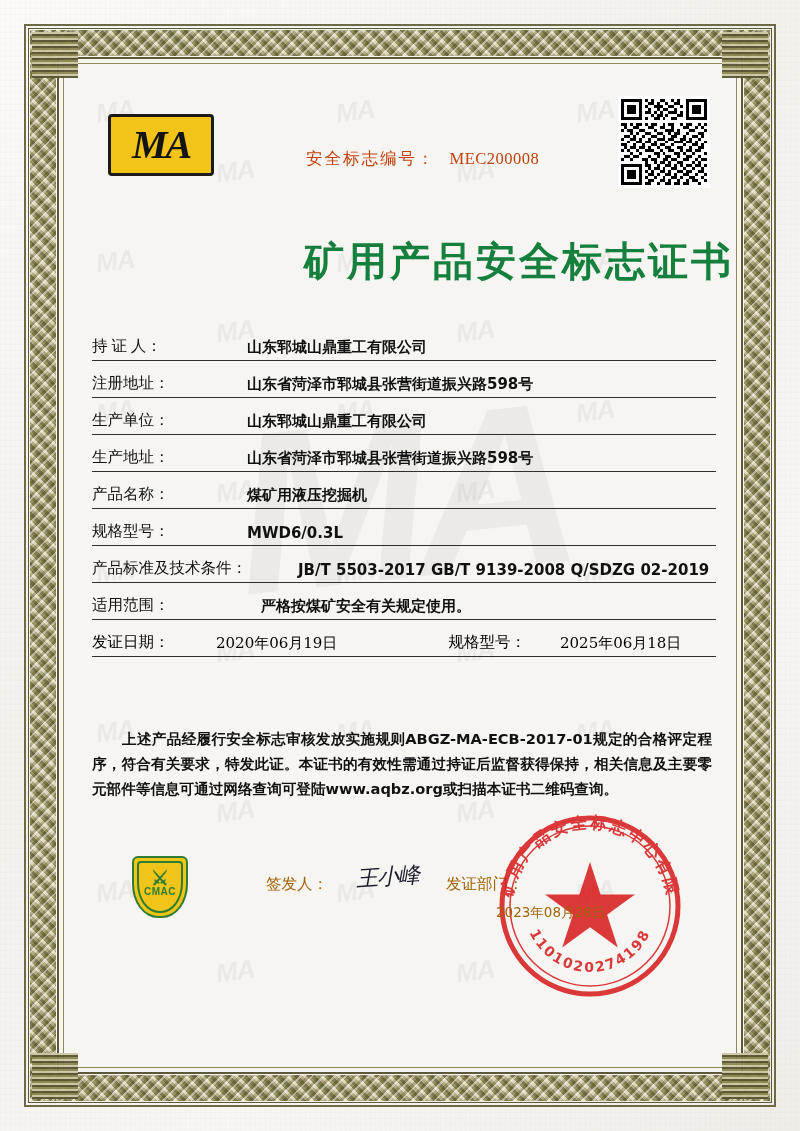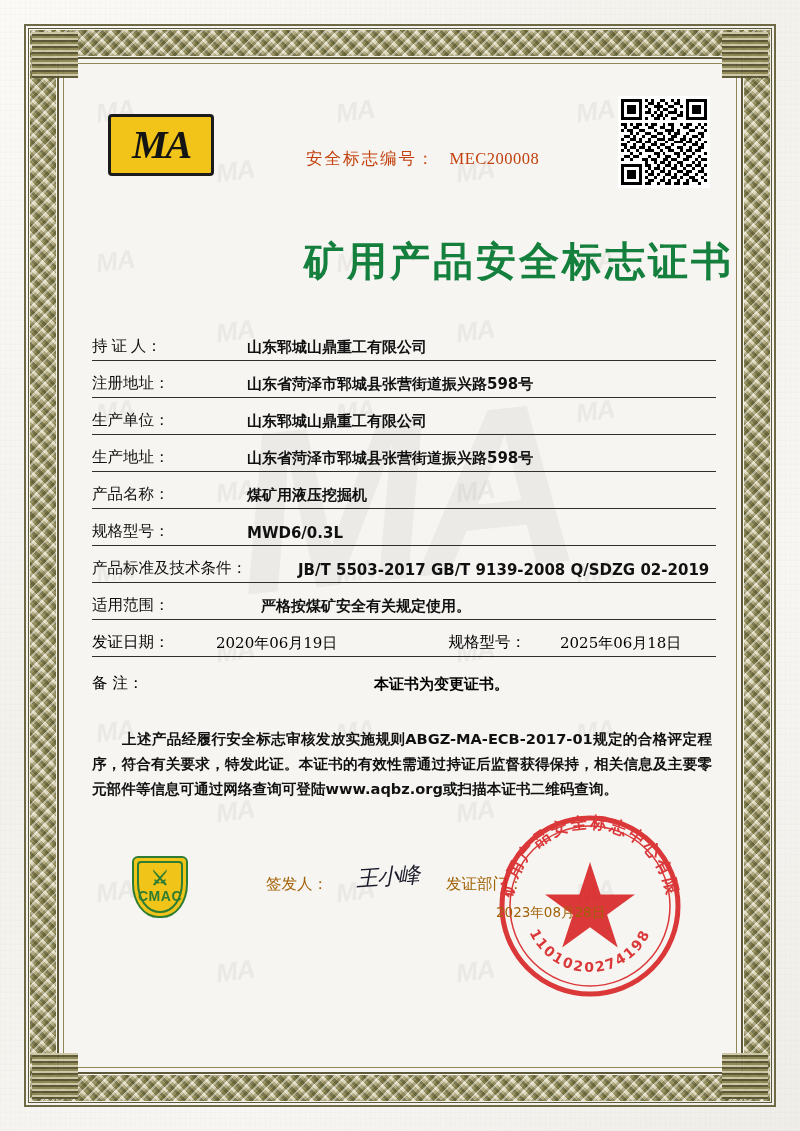--- a/index.html
+++ b/index.html
@@ -330,24 +330,24 @@
     padding-top: 5px;
   }
   .cmac-fig {
     font-size: 20px;
     line-height: 20px;
     color: #2f7d32;
     font-weight: bold;
   }
   .cmac-text {
     position: absolute;
-    bottom: 12px;
+    bottom: 19px;
     left: 0; right: 0;
     text-align: center;
-    font-size: 14px;
+    font-size: 10px;
     font-weight: bold;
     color: #2f7d32;
     letter-spacing: 0.5px;
   }
 
   .sig-line {
     position: absolute;
     top: 808px;
     font-size: 15.5px;
     font-family: "DejaVu Sans", sans-serif;
@@ -715,24 +715,20 @@
         <div class="v ind2">严格按煤矿安全有关规定使用。</div>
       </div>
 
       <div class="row-split">
         <div class="k">发证日期：</div>
         <div class="v1">2020年06月19日</div>
         <div class="k2">规格型号：</div>
         <div class="v2">2025年06月18日</div>
       </div>
 
-      <div class="row-note">
-        <div class="k">备    注：</div>
-        <div class="v">本证书为变更证书。</div>
-      </div>
 
     </div>
 
     <div class="para">上述产品经履行安全标志审核发放实施规则ABGZ-MA-ECB-2017-01规定的合格评定程序，符合有关要求，特发此证。本证书的有效性需通过持证后监督获得保持，相关信息及主要零元部件等信息可通过网络查询可登陆www.aqbz.org或扫描本证书二维码查询。</div>
 
     <div class="cmac">
       <div class="cmac-shield">
         <div class="cmac-inner">
           <div class="cmac-fig">⚔</div>
         </div>

